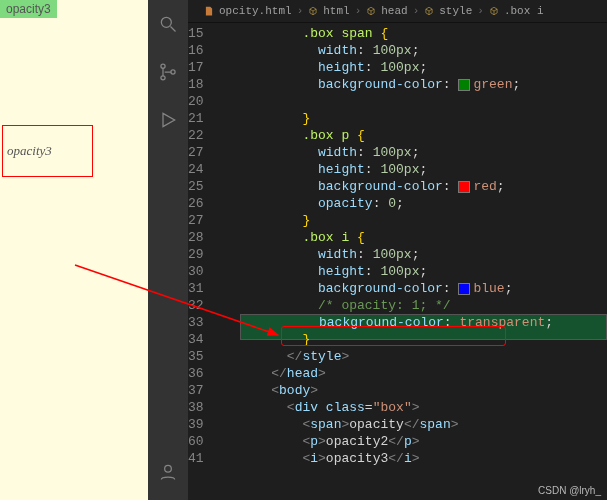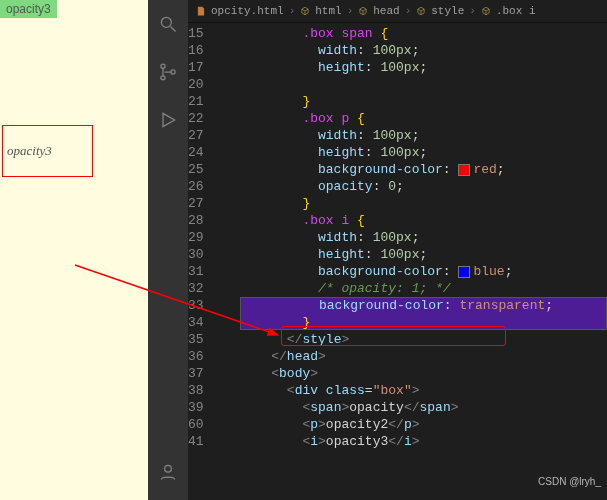--- a/index.html
+++ b/index.html
@@ -8,32 +8,32 @@
   .badge { position:absolute; left:0; top:0; padding:2px 6px; background:#7fd97f; color:#555; font-family:Arial; font-size:12px; }
   .redbox { position:absolute; left:2px; top:125px; width:85px; height:50px; border:1.5px solid red; display:flex; align-items:center; padding-left:4px; }
   .redbox span { font-style:italic; font-family:"Times New Roman",serif; font-size:13px; color:#555; }
   .annot { position:absolute; left:10px; top:263px; font-size:18px; color:red; font-family:"Microsoft YaHei",sans-serif; }
   svg.arrow { position:absolute; left:0; top:0; pointer-events:none; }
   .editor { position:absolute; left:148px; top:0; right:0; bottom:0; background:#1e1e1e; color:#d4d4d4; }
   .activitybar { position:absolute; left:0; top:0; width:40px; height:100%; background:#333333; display:flex; flex-direction:column; align-items:center; padding-top:14px; gap:24px; box-sizing:border-box; }
   .activitybar svg { width:20px; height:20px; stroke:#858585; fill:none; stroke-width:1.5; }
   .activitybar .person { margin-top:auto; margin-bottom:14px; }
   .main { position:absolute; left:40px; top:0; right:0; bottom:0; }
-  .crumbs { height:22px; line-height:22px; font-size:11px; color:#a0a0a0; padding-left:8px; display:flex; align-items:center; gap:5px; background:#1e1e1e; border-bottom:1px solid #111; }
+  .crumbs { height:22px; line-height:22px; font-size:11px; color:#a0a0a0; padding-left:16px; display:flex; align-items:center; gap:5px; background:#1e1e1e; border-bottom:1px solid #111; }
   .crumbs svg { width:10px; height:10px; }
   .code { display:flex; flex-direction:column; padding-top:2px; }
   .row { display:flex; height:17px; line-height:17px; white-space:pre; }
   .ln { width:38px; color:#858585; padding-right:14px; }
   .txt { flex:1; }
-  .row.hl .txt { background:#4c1d95; border:1px solid #555; box-sizing:border-box; height:33px; line-height:15px; }
-  .y { color:#d946ef; } .b { color:#9cdcfe; } .o { color:#ce9178; } .n { color:#b5cea8; }
-  .g { color:#808080; } .cm { color:#6a9955;font-style:italic; } .w { color:#d4d4d4; } .br { color:#ffd700; }
+  .row.hl .txt { background:#14532d; border:1px solid #555; box-sizing:border-box; height:26px; line-height:15px; }
+  .y { color:#bef264; } .b { color:#9cdcfe; } .o { color:#ce9178; } .n { color:#b5cea8; }
+  .g { color:#808080; } .cm { color:#6a9955; } .w { color:#d4d4d4; } .br { color:#ffd700; }
   .sw { display:inline-block; width:10px; height:10px; border:1px solid #777; vertical-align:middle; margin-right:3px; }
   .hlbox { position:absolute; border:1.5px solid red; border-radius:3px; }
-  .water { position:absolute; right:6px; bottom:13px; font-size:10px; color:#b8b8b8; font-family:Arial; }
+  .water { position:absolute; right:6px; bottom:4px; font-size:10px; color:#b8b8b8; font-family:Arial; }
 </style>
 </head>
 <body>
 
 <div class="stage">
   <div class="preview">
     <div class="badge">opacity3</div>
     <div class="redbox">
         <span>opacity3</span>
       </div>
@@ -83,20 +83,21 @@
           <span style="color:#666">›</span>
           <svg viewBox="0 0 16 16" fill="none" stroke="#c5a34a" stroke-width="1">
             <path d="M8 2l5 3v6l-5 3-5-3V5z M3 5l5 3 5-3 M8 8v6"></path>
           </svg>
           <span>.box i</span>
         </div>
       <div class="code">
           <div class="row"><div class="ln">15</div><div class="txt">        <span class="y">.box</span><span class="w"> </span><span class="y">span</span><span class="w"> </span><span class="br">{</span></div></div>
           <div class="row"><div class="ln">16</div><div class="txt">          <span class="b">width</span><span class="w">: </span><span class="n">100px</span><span class="w">;</span></div></div>
           <div class="row"><div class="ln">17</div><div class="txt">          <span class="b">height</span><span class="w">: </span><span class="n">100px</span><span class="w">;</span></div></div>
+          <div class="row"><div class="ln">18</div><div class="txt">          <span class="b">background-color</span><span class="w">: </span><span class="sw" style="background:#008000"></span><span class="o">green</span><span class="w">;</span></div></div>
           <div class="row"><div class="ln">20</div><div class="txt"></div></div>
           <div class="row"><div class="ln">21</div><div class="txt">        <span class="br">}</span></div></div>
           <div class="row"><div class="ln">22</div><div class="txt">        <span class="y">.box</span><span class="w"> </span><span class="y">p</span><span class="w"> </span><span class="br">{</span></div></div>
           <div class="row"><div class="ln">27</div><div class="txt">          <span class="b">width</span><span class="w">: </span><span class="n">100px</span><span class="w">;</span></div></div>
           <div class="row"><div class="ln">24</div><div class="txt">          <span class="b">height</span><span class="w">: </span><span class="n">100px</span><span class="w">;</span></div></div>
           <div class="row"><div class="ln">25</div><div class="txt">          <span class="b">background-color</span><span class="w">: </span><span class="sw" style="background:#ff0000"></span><span class="o">red</span><span class="w">;</span></div></div>
           <div class="row"><div class="ln">26</div><div class="txt">          <span class="b">opacity</span><span class="w">: </span><span class="n">0</span><span class="w">;</span></div></div>
           <div class="row"><div class="ln">27</div><div class="txt">        <span class="br">}</span></div></div>
           <div class="row"><div class="ln">28</div><div class="txt">        <span class="y">.box</span><span class="w"> </span><span class="y">i</span><span class="w"> </span><span class="br">{</span></div></div>
           <div class="row"><div class="ln">29</div><div class="txt">          <span class="b">width</span><span class="w">: </span><span class="n">100px</span><span class="w">;</span></div></div>

